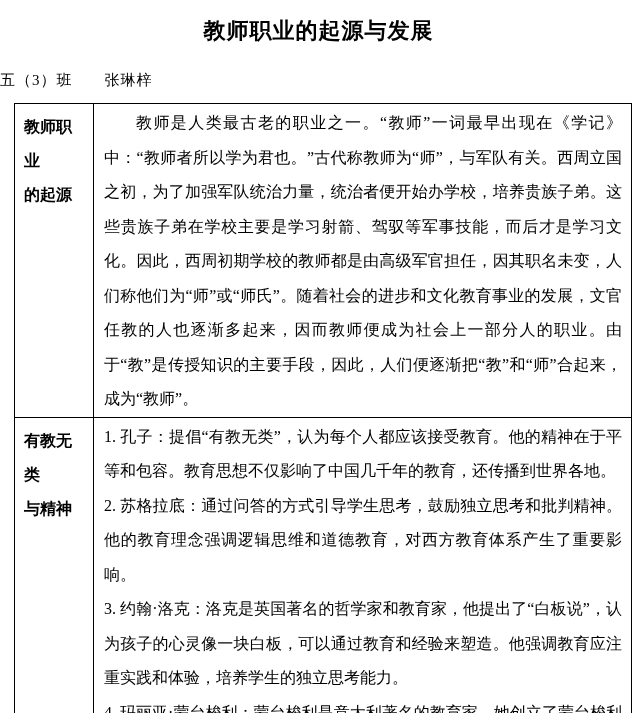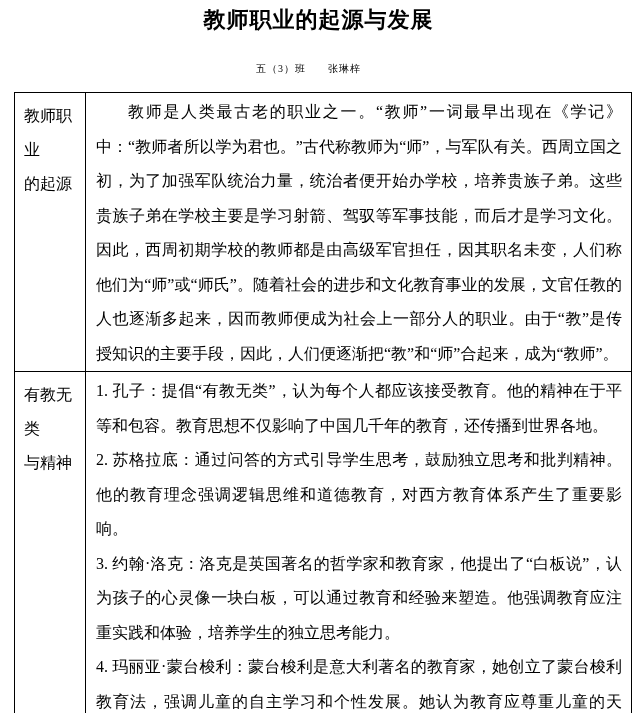--- a/index.html
+++ b/index.html
@@ -9,51 +9,51 @@
   }
   body {
     width: 637px;
     height: 713px;
     overflow: hidden;
     color: #000000;
     font-family: "Liberation Serif", "DejaVu Serif", serif;
     position: relative;
   }
   .doc-title {
-    margin: 0;
+    margin: 11px;
     padding-top: 4px;
     text-align: center;
     font-size: 22px;
     line-height: 31px;
     font-weight: bold;
     letter-spacing: 1px;
   }
   .byline {
     margin-top: 24px;
-    text-align: center;
+    text-align: left;
     padding-right: 20px;
-    font-size: 10px;
+    font-size: 15px;
     line-height: 20px;
     letter-spacing: 1px;
   }
   table.content-table {
     border-collapse: collapse;
     table-layout: fixed;
     margin-left: 14px;
     margin-top: 13px;
     width: 618px;
   }
   table.content-table td {
     border: 1px solid #000000;
     vertical-align: top;
     box-sizing: border-box;
   }
   td.label-cell {
-    width: 71px;
-    font-weight: normal;
+    width: 79px;
+    font-weight: bold;
     font-size: 16px;
     line-height: 34px;
     padding: 6px 6px 0 9px;
   }
   td.label-cell .label-line {
     display: block;
   }
   td.content-cell {
     font-size: 16px;
     line-height: 34.5px;

